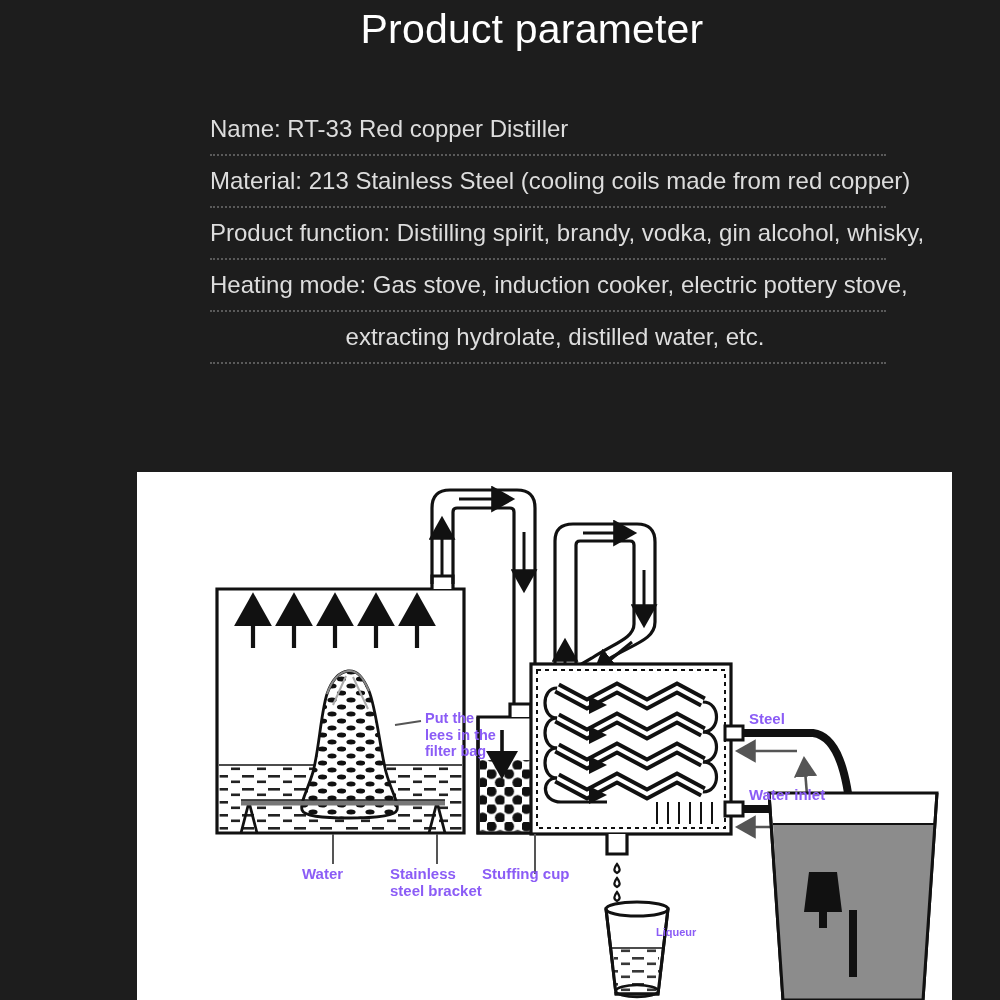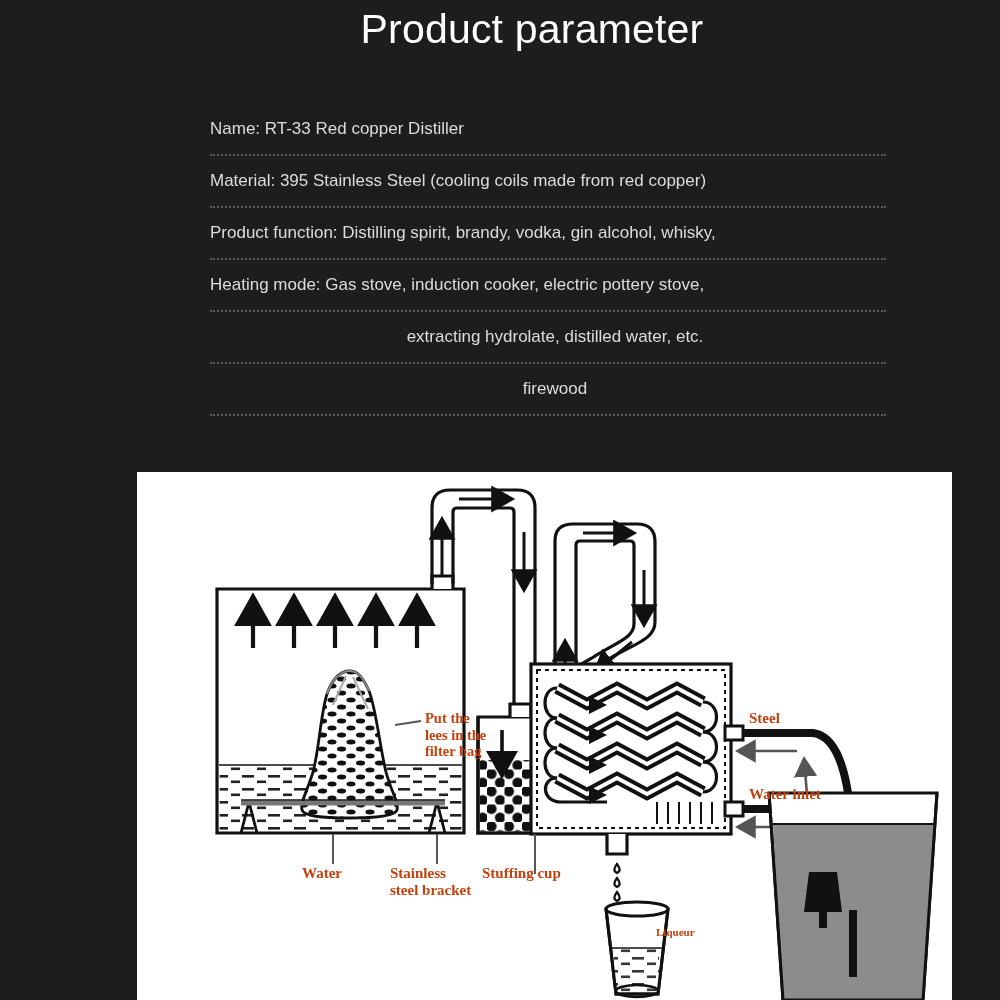--- a/index.html
+++ b/index.html
@@ -16,69 +16,66 @@
     position:absolute;left:0;top:6px;width:1000px;
     text-align:center;color:#ffffff;
     font-size:41px;font-weight:400;letter-spacing:.2px;
   }
 
   
   .specs{position:absolute;left:178px;top:104px;width:676px;}
   .spec-row{
     position:relative;
     color:#dddddd;
-    font-size:17px;
+    font-size:24px;
     line-height:50px;
     white-space:nowrap;
     border-bottom:2px dotted #5a5a5a;
   }
   .spec-row.indent{text-align:center;}
   .spec-row.indent span{display:inline-block;padding-left:14px;}
 
   
   .panel{
     position:absolute;left:105px;top:472px;width:815px;height:528px;
     background:#ffffff;overflow:hidden;
   }
   .panel svg{display:block;}
 
   .dlabel{
-    position:absolute;color:#c2410c;
-    font-family:Liberation Serif, serif;
+    position:absolute;color:#8b5cf6;
+    font-family:Liberation Sans, sans-serif;
     font-weight:700;font-size:15px;line-height:17px;
     white-space:nowrap;
   }
   .dlabel.sm{font-size:14.5px;line-height:16.5px;}
   .dlabel.liq{font-size:11px;font-weight:700;padding-left:40px;}
 </style>
 </head>
 <body>
 
 <div id="page">
 
   <div class="title">Product parameter</div>
 
   <div class="specs">
     <div class="spec-row">
       <span>Name:  RT-33 Red copper Distiller</span>
     </div>
     <div class="spec-row">
-      <span>Material: 395 Stainless Steel (cooling coils made from red copper)</span>
+      <span>Material: 213 Stainless Steel (cooling coils made from red copper)</span>
     </div>
     <div class="spec-row">
       <span>Product function: Distilling spirit, brandy, vodka, gin alcohol, whisky,</span>
     </div>
     <div class="spec-row">
       <span>Heating mode: Gas stove, induction cooker, electric pottery stove,</span>
     </div>
     <div class="spec-row indent">
       <span>extracting hydrolate, distilled water, etc.</span>
-    </div>
-    <div class="spec-row indent">
-      <span>firewood</span>
     </div>
   </div>
 
   <div class="panel">
 
     <svg width="815" height="528" viewBox="0 0 815 528">
       <defs>
 
         <pattern id="waterHatch" width="26" height="13" patternUnits="userSpaceOnUse">
           <rect width="26" height="13" fill="#fff"></rect>

